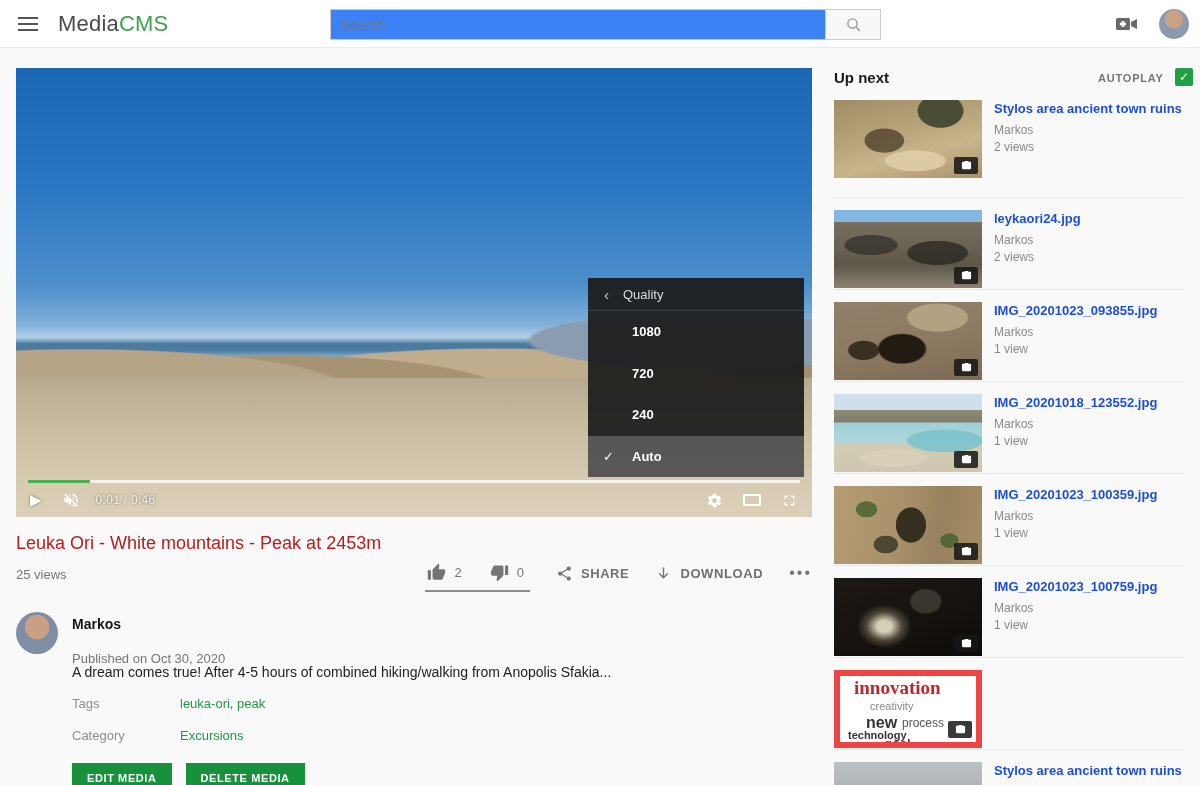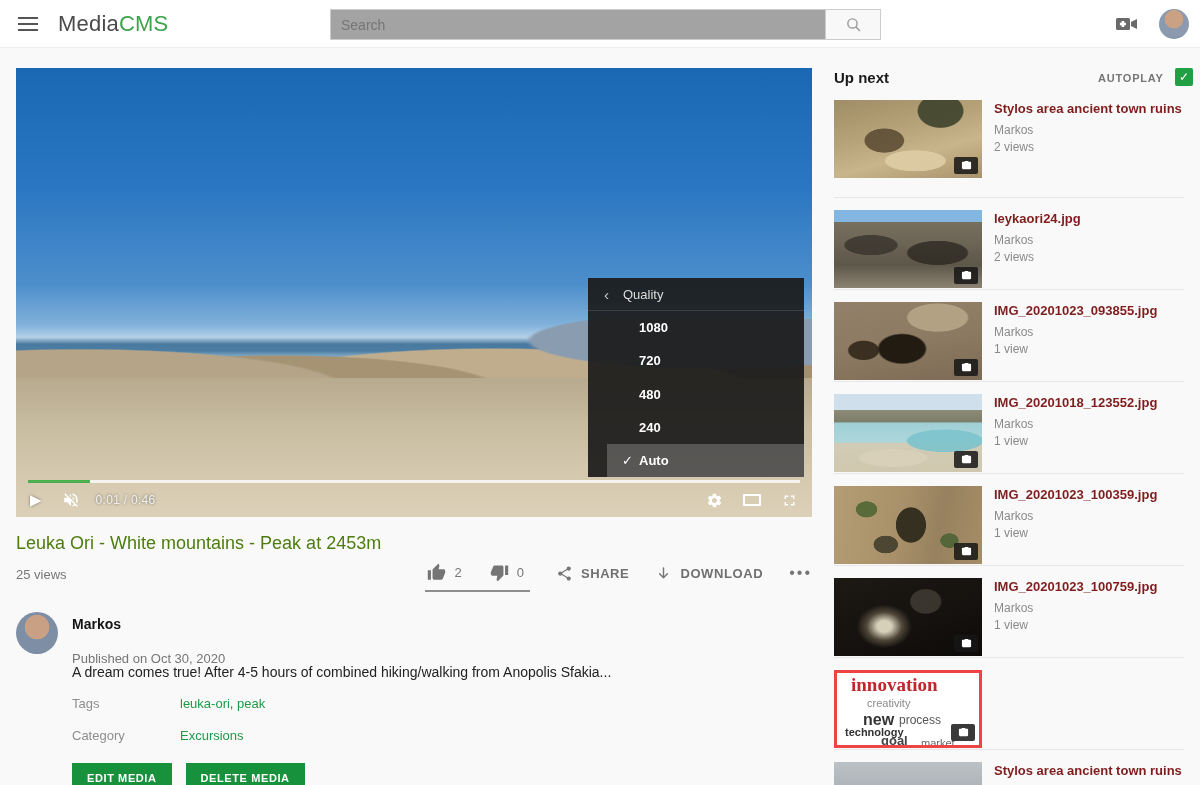--- a/index.html
+++ b/index.html
@@ -9,21 +9,21 @@
 
   
   .header { position:absolute; left:0; top:0; width:1200px; height:48px;
     background:#fff; border-bottom:1px solid #ececec; z-index:5; }
   .hamburger { position:absolute; left:18px; top:17px; width:20px; height:14px; cursor:pointer; }
   .hamburger i { display:block; height:2px; background:#555; margin-bottom:4px; }
   .logo { position:absolute; left:58px; top:11px; font-size:22px; letter-spacing:0.2px; cursor:pointer; }
   .logo .lm { color:#4a4a4a; }
   .logo .lc { color:var(--logo-green); }
   .search-wrap { position:absolute; left:330px; top:9px; height:31px; display:flex; }
-  .search-input { width:496px; height:31px; border:1px solid #ccc; background:#a3a3a3;
+  .search-input { width:496px; height:31px; border:1px solid #ccc; background:#3b82f6;
     font-size:14px; padding:0 10px; color:#333; outline:none; }
   .search-btn { width:55px; height:31px; border:1px solid #ccc; border-left:none;
     background:#f8f8f8; display:flex; align-items:center; justify-content:center; cursor:pointer; }
   .upload-icon { position:absolute; left:1114px; top:13px; width:26px; height:22px; cursor:pointer; }
   .avatar-top { position:absolute; left:1159px; top:9px; width:30px; height:30px; border-radius:50%;
     background:radial-gradient(circle at 50% 34%, #caa183 0 36%, #8b9aae 38% 70%, #5f7390 100%); cursor:pointer; }
 
   
   .player { position:absolute; left:16px; top:68px; width:796px; height:449px;
     overflow:hidden; background:#000; }
@@ -53,28 +53,28 @@
   .controls-right { margin-left:auto; display:flex; align-items:center; gap:20px; }
   .theater-icon { width:18px; height:12px; border:2px solid #fff; border-radius:1px; }
 
   
   .quality-menu { position:absolute; left:572px; top:210px; width:216px; height:199px;
     background:rgba(26,26,26,0.92); color:#eee; z-index:4; }
   .qm-header { height:33px; display:flex; align-items:center; font-size:13px; color:#ddd;
     border-bottom:1px solid rgba(255,255,255,0.12); cursor:pointer; }
   .qm-back { margin:0 14px 0 16px; font-size:15px; color:#ccc; }
   .qm-options { display:flex; flex-direction:column; height:166px; }
-  .qm-option { flex:1; display:flex; align-items:center; padding-left:32px;
-    font-size:13px; font-weight:bold; color:#fff; position:relative; cursor:pointer;margin-left:19px; }
+  .qm-option { flex:1; display:flex; align-items:center; padding-left:44px;
+    font-size:13px; font-weight:bold; color:#fff; position:relative; cursor:pointer; }
   .qm-option.selected { background:rgba(255,255,255,0.22); }
   .qm-check { position:absolute; left:15px; font-size:13px; font-weight:normal; }
 
   
   .video-title { position:absolute; left:16px; top:533px; width:796px;
-    font-size:18px; color:#4d7c0f; font-weight:400; }
+    font-size:18px; color:#b91c1c; font-weight:400; }
   .views { position:absolute; left:16px; top:567px; font-size:13px; color:#767676; }
   .actions { position:absolute; left:16px; top:560px; width:796px; height:34px;
     display:flex; align-items:center; justify-content:flex-end; gap:26px; color:#757575; }
   .rate-group { display:flex; align-items:center; gap:28px; position:relative;
     padding:0 6px 10px 2px; }
   .rate-group::after { content:''; position:absolute; left:0; right:0; bottom:0;
     height:2px; background:#8e8e8e; }
   .act { display:flex; align-items:center; gap:8px; cursor:pointer; }
   .act-count { font-size:13px; color:#767676; }
   .act-label { font-size:13px; font-weight:bold; letter-spacing:0.6px; color:#707070; }
@@ -102,21 +102,21 @@
     background:var(--checkbox-green); border-radius:2px; color:#fff; font-size:12px;
     display:flex; align-items:center; justify-content:center; cursor:pointer; }
 
   .sb-item { position:absolute; left:834px; width:350px; height:78px; cursor:pointer; }
   .sb-item .divider { position:absolute; left:0; right:0; top:-13px; height:1px; background:#e8e8e8; }
   .thumb { position:absolute; left:0; top:0; width:148px; height:78px; overflow:hidden; }
   .badge { position:absolute; right:4px; bottom:4px; width:24px; height:17px;
     background:rgba(22,22,22,0.85); border-radius:2px;
     display:flex; align-items:center; justify-content:center; }
   .sb-info { position:absolute; left:160px; top:1px; right:0; }
-  .sb-title { font-size:13px; font-weight:bold; color:#7f1d1d; line-height:16px; }
+  .sb-title { font-size:13px; font-weight:bold; color:#1d4ed8; line-height:16px; }
   .sb-author { font-size:12px; color:#8a8a8a; margin-top:6px; }
   .sb-views { font-size:12px; color:#8a8a8a; margin-top:3px; }
 
   .t1 { background:
     radial-gradient(30% 42% at 72% 14%, rgba(62,66,44,.9) 0 50%, transparent 53%),
     radial-gradient(26% 30% at 34% 52%, rgba(80,66,44,.8) 0 50%, transparent 53%),
     radial-gradient(40% 26% at 55% 78%, rgba(222,205,166,.9) 0 50%, transparent 53%),
     linear-gradient(165deg,#9f8d66 0%,#b7a379 40%,#c9b58c 65%,#a8926c 100%); }
   .t2 { background:
     radial-gradient(40% 30% at 70% 55%, rgba(40,36,30,.75) 0 50%, transparent 53%),
@@ -134,21 +134,21 @@
   .t5 { background:
     radial-gradient(18% 40% at 52% 50%, #35301f 0 55%, transparent 58%),
     radial-gradient(14% 20% at 22% 30%, #5a6b3a 0 50%, transparent 53%),
     radial-gradient(12% 18% at 78% 70%, #55663a 0 50%, transparent 53%),
     radial-gradient(16% 22% at 35% 75%, #4c4632 0 50%, transparent 53%),
     linear-gradient(100deg,#b49c74 0%,#a8906a 45%,#97815e 70%,#a58d66 100%); }
   .t6 { background:
     radial-gradient(30% 45% at 34% 62%, #d6d0ba 0 16%, rgba(110,98,78,.65) 40%, transparent 62%),
     radial-gradient(20% 30% at 62% 30%, rgba(92,86,74,.5) 0 50%, transparent 55%),
     linear-gradient(160deg,#1d1915 0%,#14110e 60%,#0d0b09 100%); }
-  .t7 { background:#fff; border:3px solid #ef4444; }
+  .t7 { background:#fff; border:6px solid #ef4444; }
   .t7 span { position:absolute; white-space:nowrap; }
   .wc-innovation { left:14px; top:1px; font-family:"Liberation Serif", serif; font-weight:bold;
     font-size:19px; color:#c0272d; }
   .wc-creativity { left:30px; top:24px; font-size:11px; color:#8a8a8a; }
   .wc-new { left:26px; top:38px; font-size:16px; font-weight:bold; color:#333; }
   .wc-process { left:62px; top:40px; font-size:12px; color:#555; }
   .wc-technology { left:8px; top:53px; font-size:11px; font-weight:bold; color:#333; }
   .wc-goal { left:44px; top:60px; font-size:13px; font-weight:bold; color:#444; }
   .wc-market { left:84px; top:64px; font-size:11px; color:#666; }
   .t8 { background:linear-gradient(180deg,#bcc1c5 0%,#a7adb2 50%,#868d92 100%); }
@@ -227,21 +227,20 @@
     </div>
 
     <div class="quality-menu">
       <div class="qm-header">
         <span class="qm-back">‹</span>
         <span>Quality</span>
       </div>
       <div class="qm-options">
         <div class="qm-option">1080</div>
         <div class="qm-option">720</div>
-        <div class="qm-option">480</div>
         <div class="qm-option">240</div>
         <div class="qm-option selected">
           <span class="qm-check">✓</span>
           <span>Auto</span>
         </div>
       </div>
     </div>
   </div>
 
   <h1 class="video-title">Leuka Ori - White mountains - Peak at 2453m</h1>

